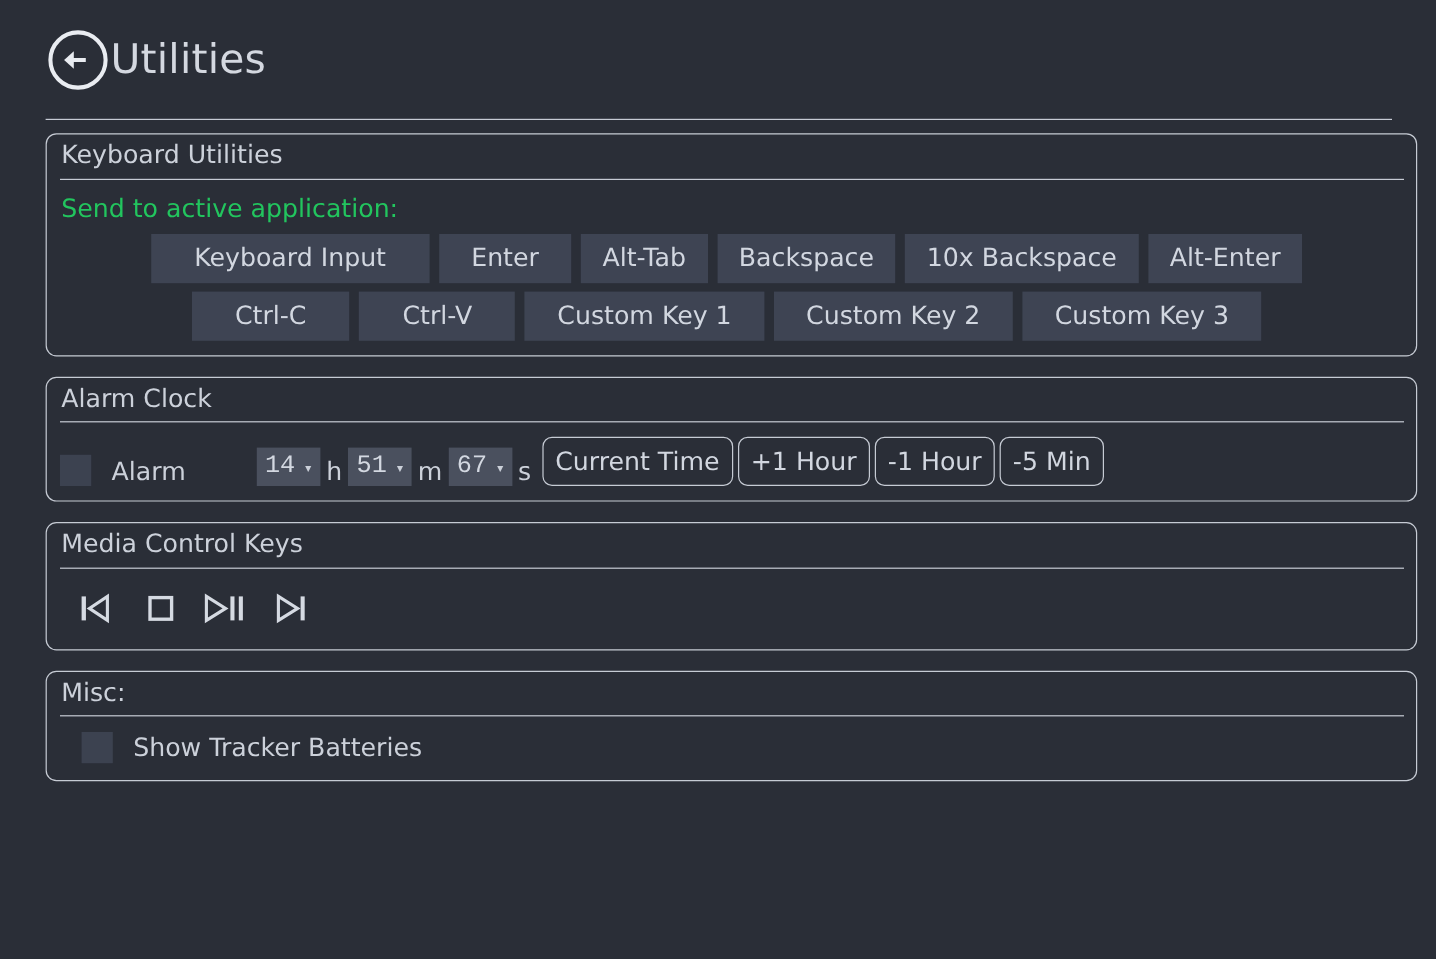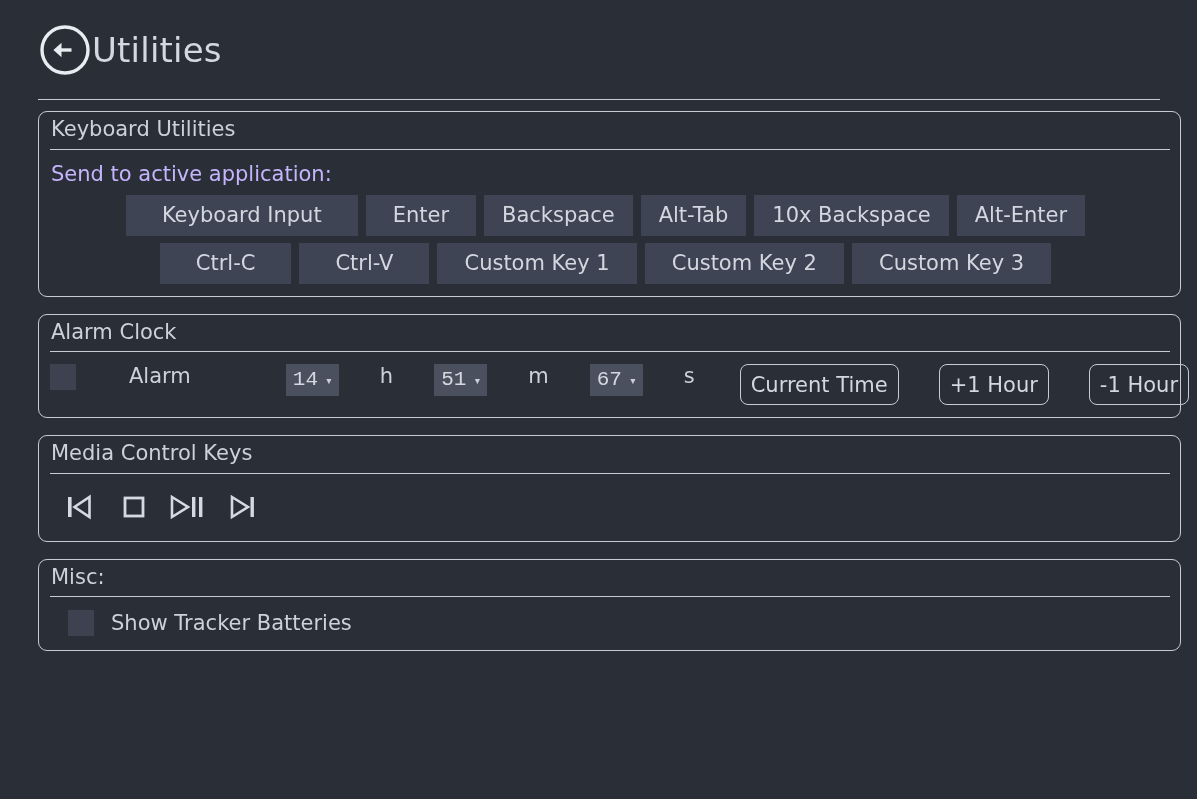--- a/index.html
+++ b/index.html
@@ -66,21 +66,21 @@
     background: #c6cbd4;
     margin: 0 10px 0 11px;
   }
   .group-body {
     padding: 10px 11px 12px 11px;
   }
 
   
   .send-label {
     font-size: 21px;
-    color: #c4b5fd;
+    color: #22c55e;
     margin: 2px 0 9px 1px;
   }
   .btn-row {
     display: flex;
     align-items: flex-start;
     margin-bottom: 7px;
     justify-content: center;
   }
   .btn-row:last-child { margin-bottom: 0; }
   .flat-btn {
@@ -96,23 +96,22 @@
     text-align: center;
     cursor: pointer;
     white-space: nowrap;
   }
   .flat-btn.wide { padding: 0 36px; }
   .flat-btn.mid { padding: 0 27px; }
 
   
   .alarm-row {
     display: flex;
-    align-items: flex-start;
+    align-items: flex-end;
     padding-top: 2px;
-    gap: 36px;
   }
   .checkbox {
     width: 26px; height: 26px;
     background: #3c4250;
     flex: 0 0 26px;
     cursor: pointer;
   }
   .checkbox-label {
     font-size: 21px;
     color: #ccd1da;
@@ -199,22 +198,22 @@
 
   <div class="group">
     <div class="group-title">Keyboard Utilities</div>
     <div class="group-sep"></div>
     <div class="group-body">
       <div class="send-label">Send to active application:</div>
 
       <div class="btn-row">
         <button class="flat-btn wide">Keyboard Input</button>
         <button class="flat-btn mid">Enter</button>
+        <button class="flat-btn">Alt-Tab</button>
         <button class="flat-btn">Backspace</button>
-        <button class="flat-btn">Alt-Tab</button>
         <button class="flat-btn">10x Backspace</button>
         <button class="flat-btn">Alt-Enter</button>
       </div>
 
       <div class="btn-row">
         <button class="flat-btn wide">Ctrl-C</button>
         <button class="flat-btn wide">Ctrl-V</button>
         <button class="flat-btn mid">Custom Key 1</button>
         <button class="flat-btn mid">Custom Key 2</button>
         <button class="flat-btn mid">Custom Key 3</button>

